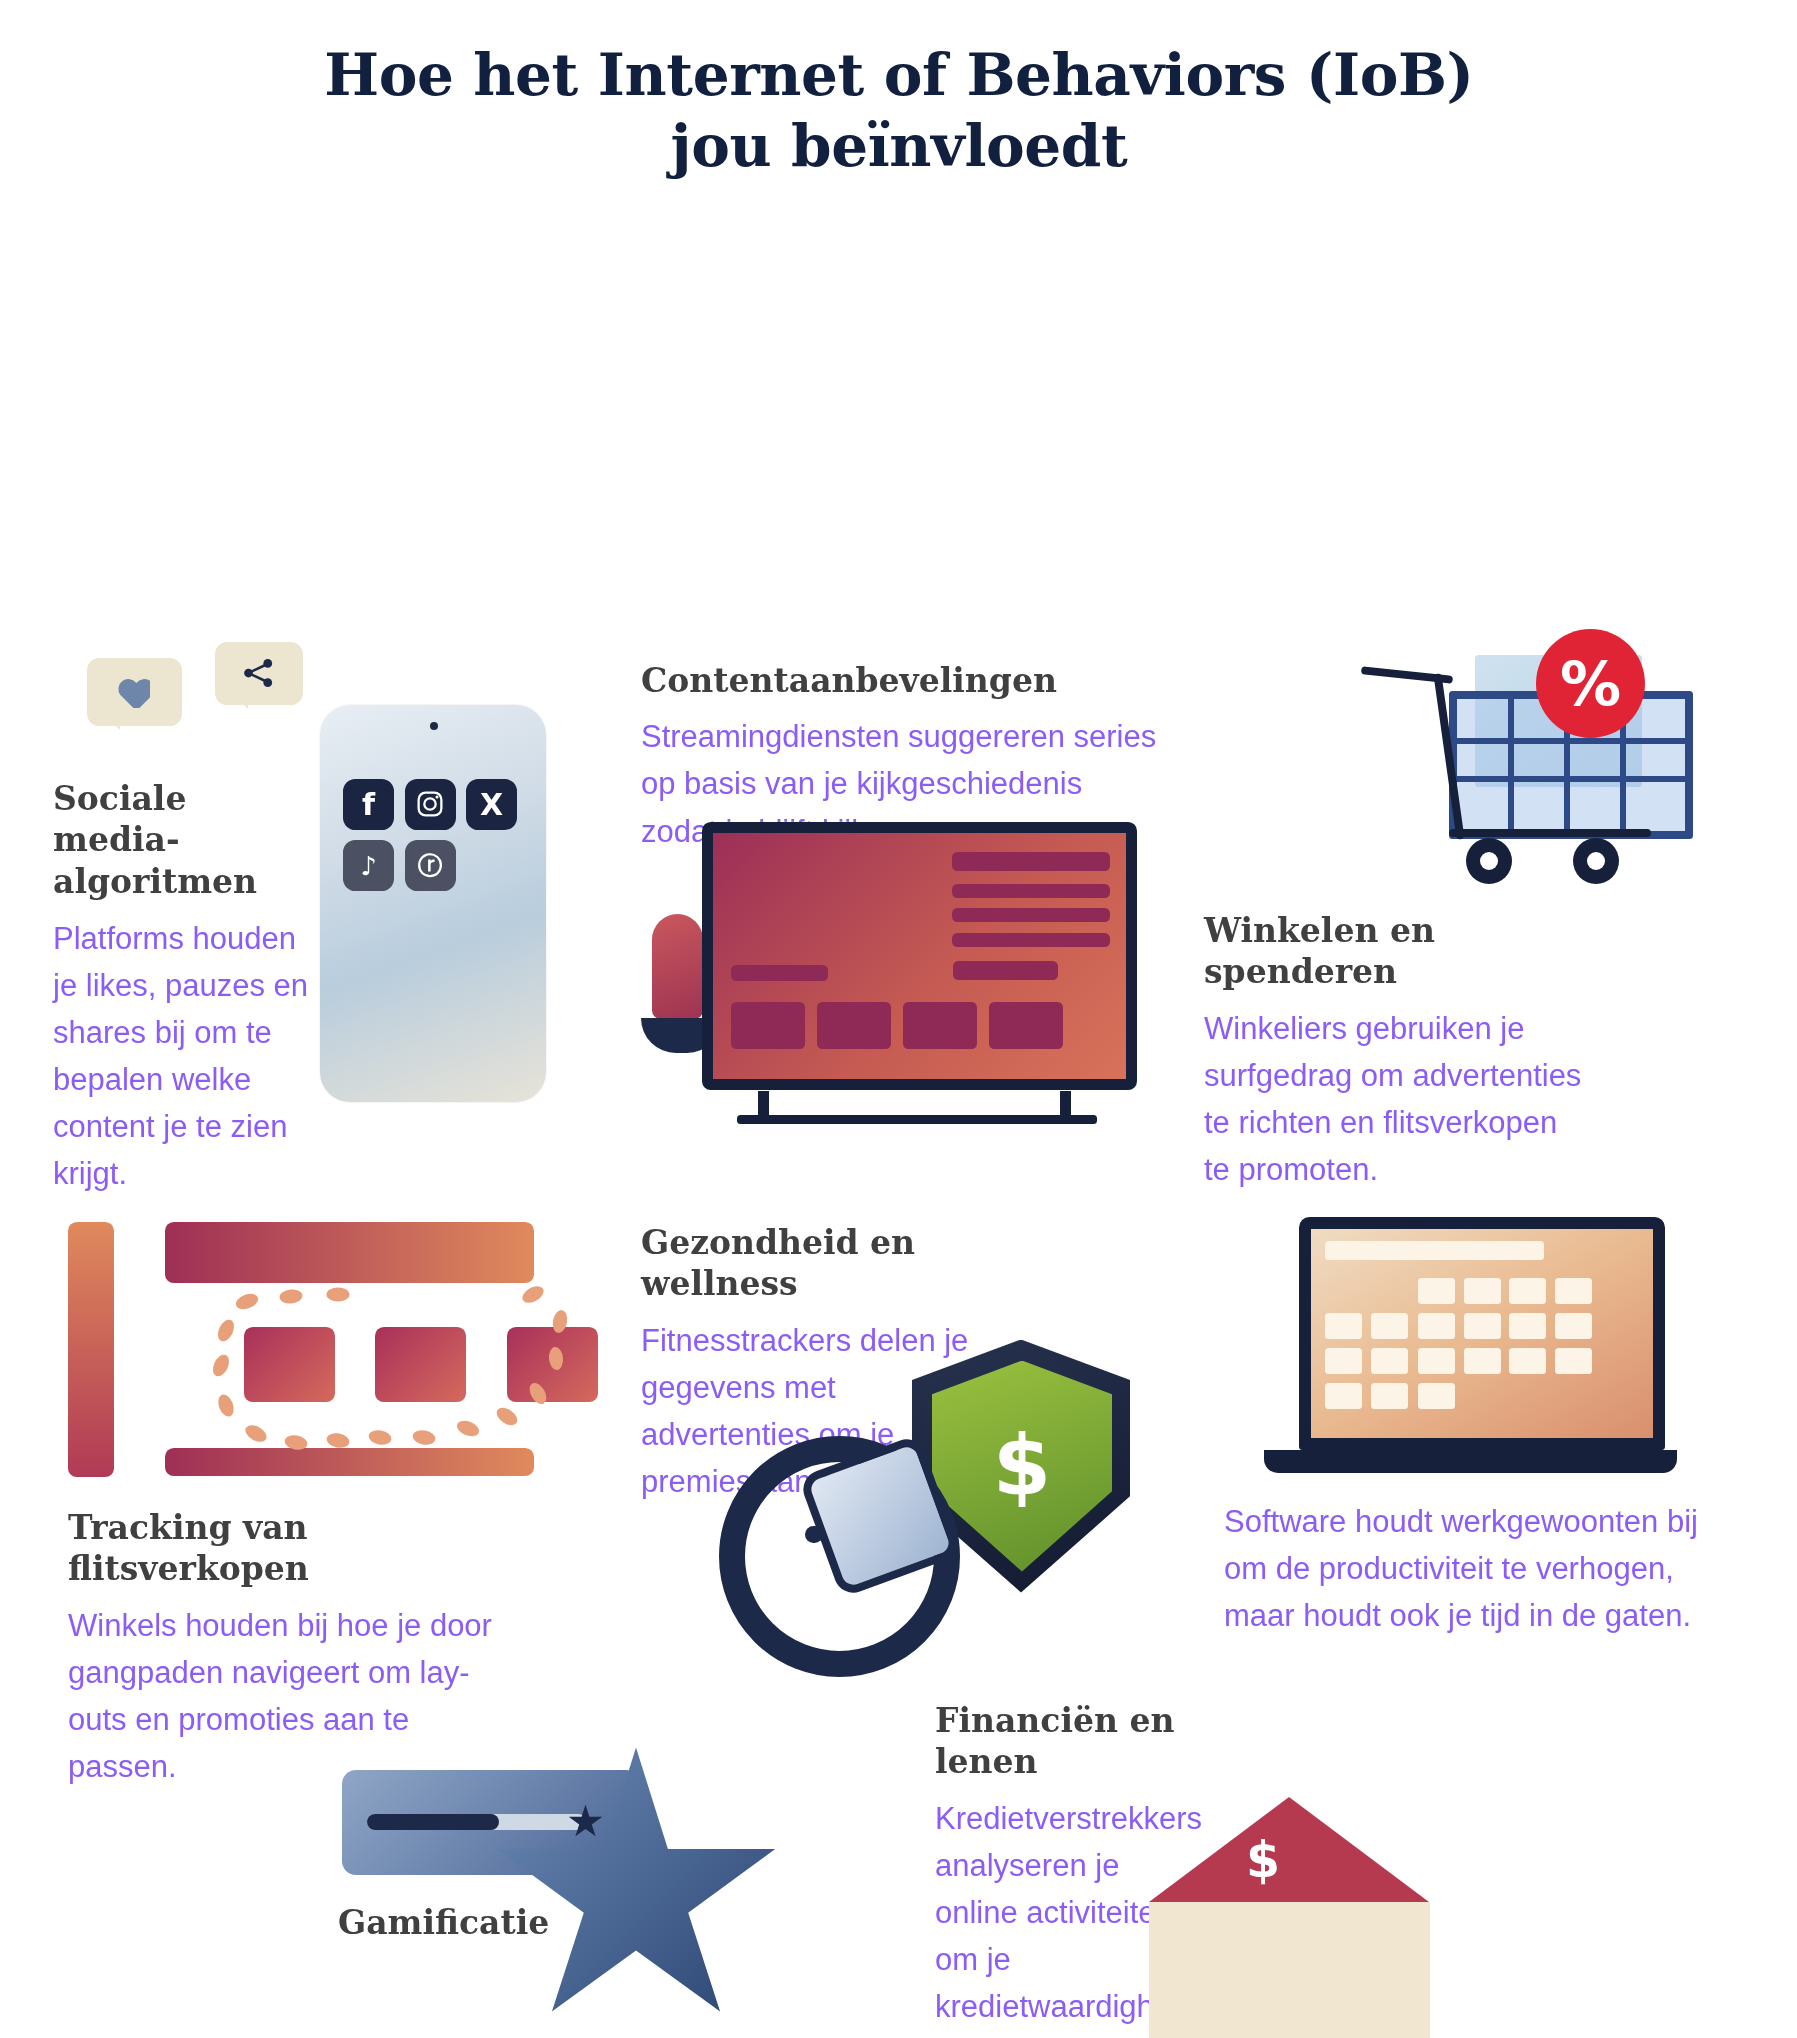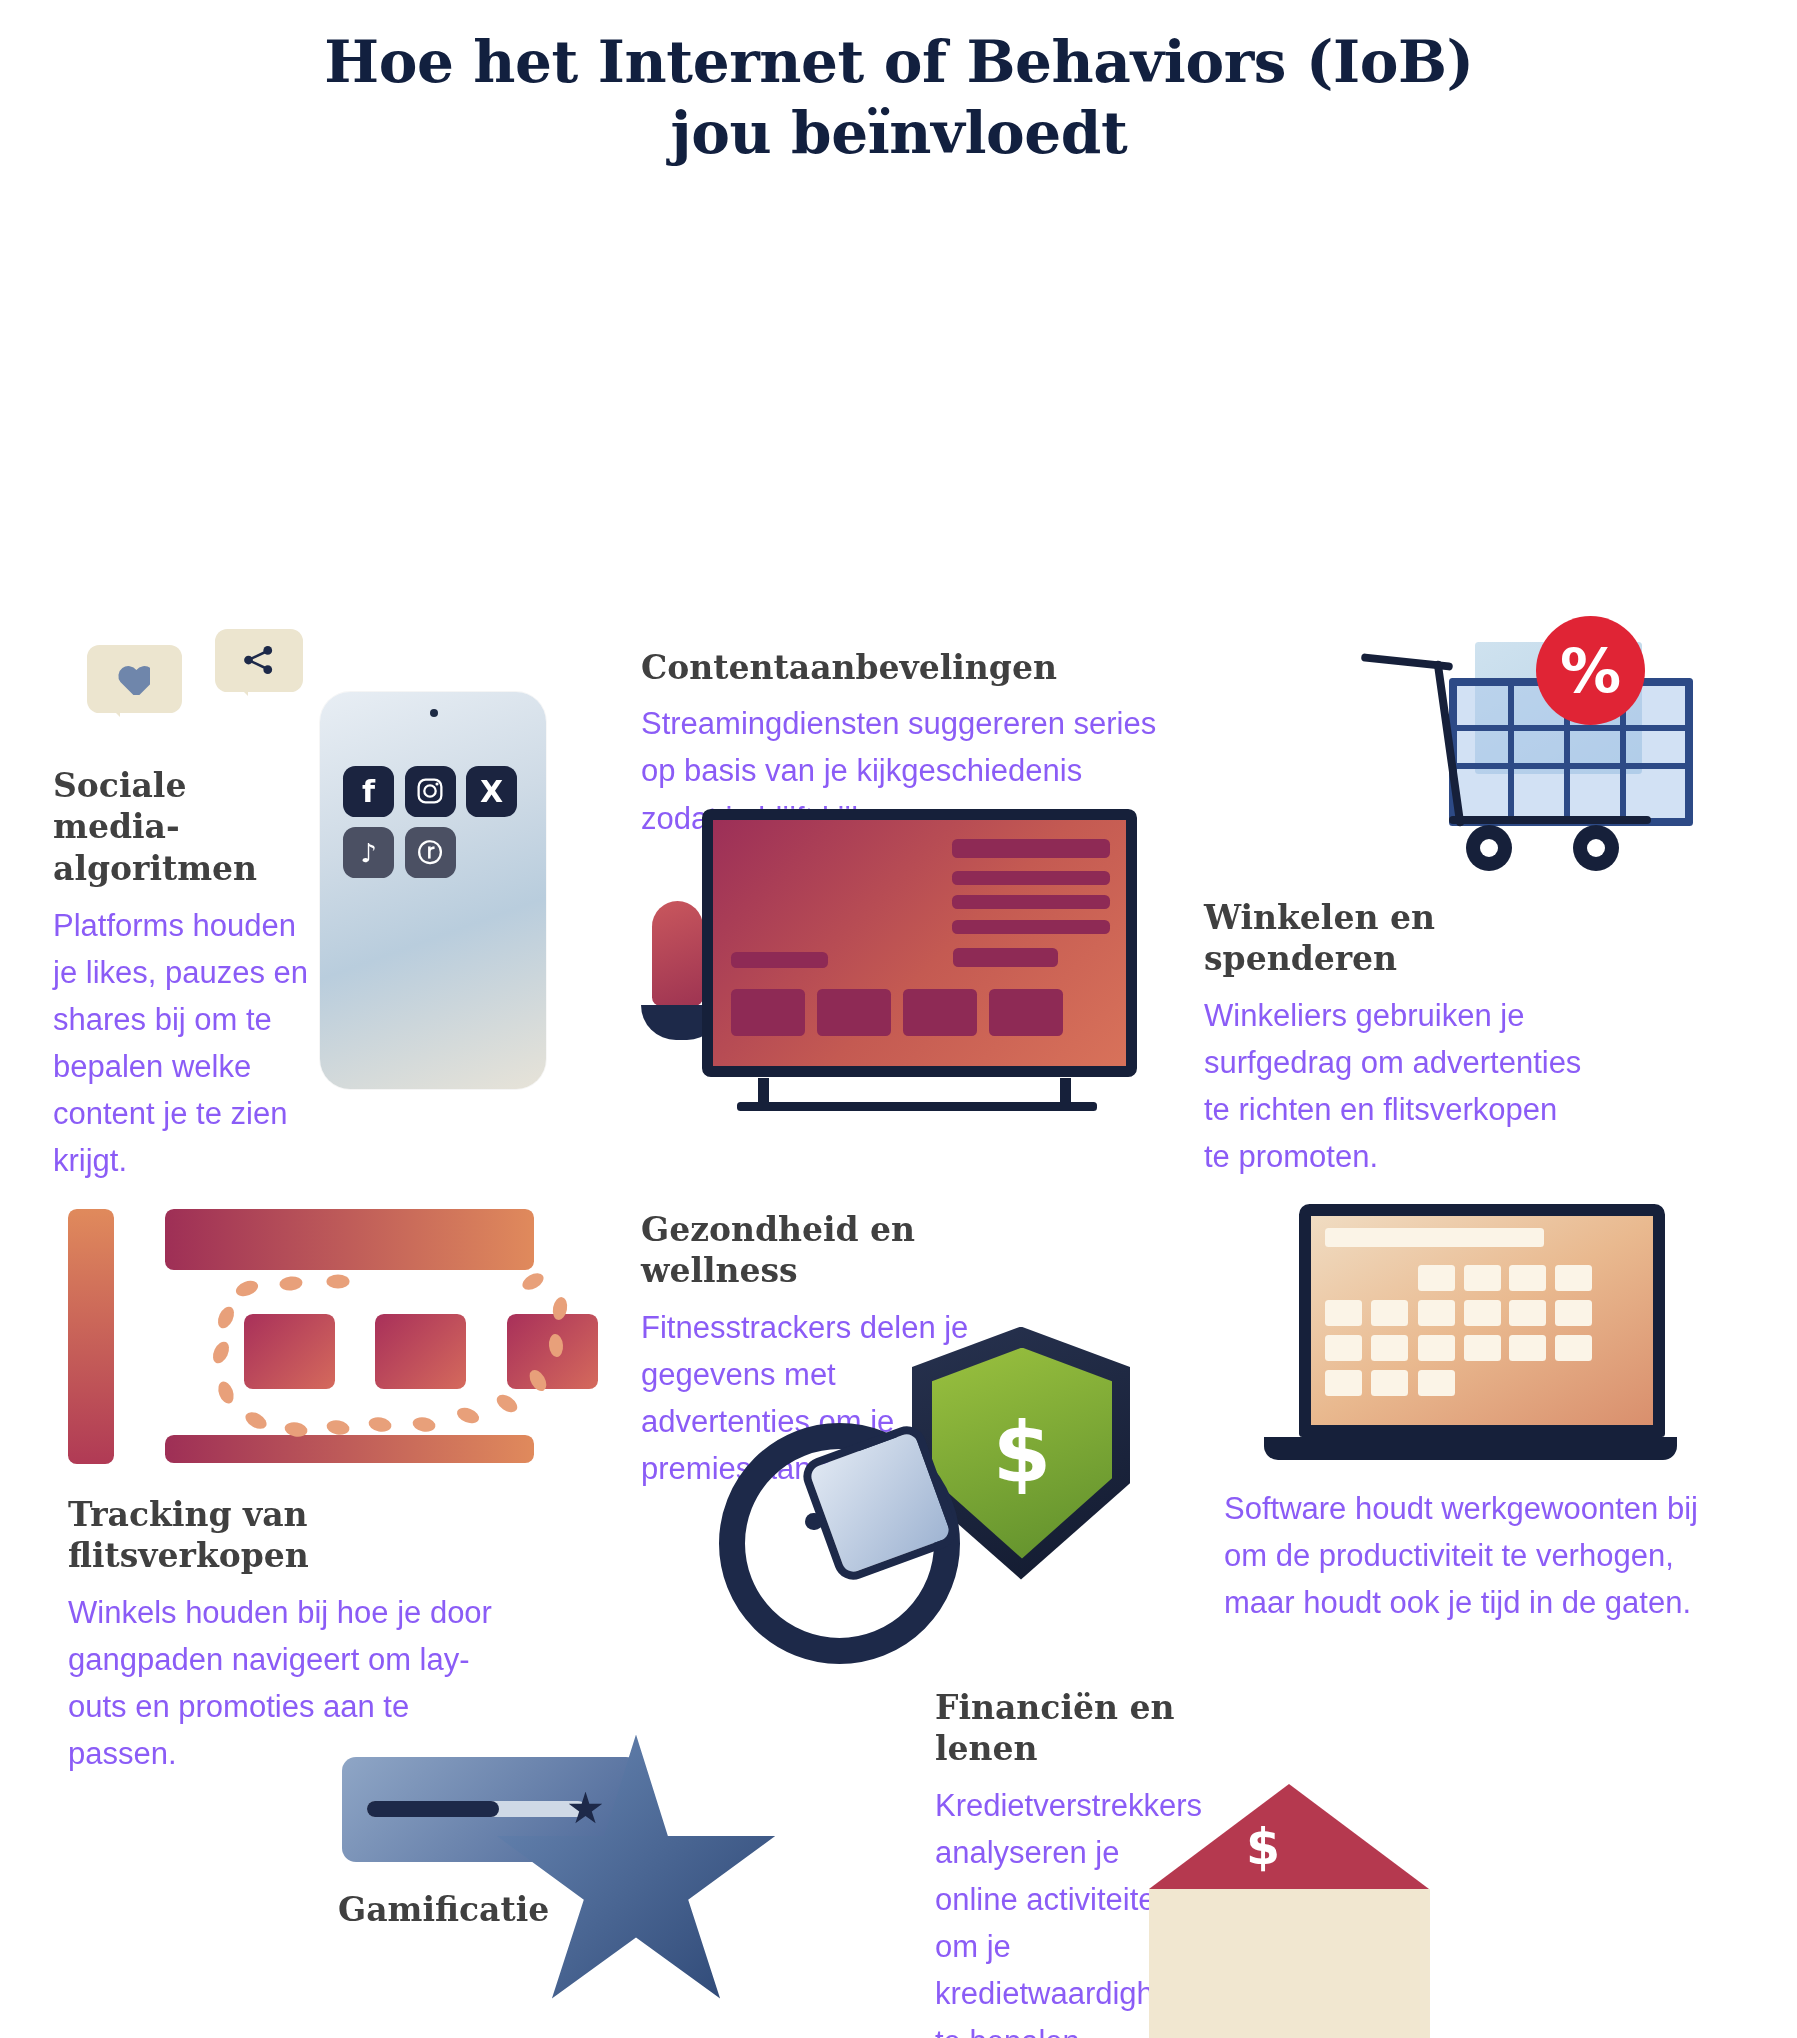--- a/index.html
+++ b/index.html
@@ -16,21 +16,21 @@
     position: relative;
   }
   .page {
     position: relative;
     width: 1798px;
     height: 2038px;
   }
 
   
   .header {
-    padding-top: 27px;
+    padding-top: 40px;
     text-align: center;
   }
   .title {
     font-family: "DejaVu Serif", serif;
     font-weight: bold;
     font-size: 58px;
     line-height: 1.22;
     color: #12203f;
     letter-spacing: -0.4px;
     margin: 0 auto;

